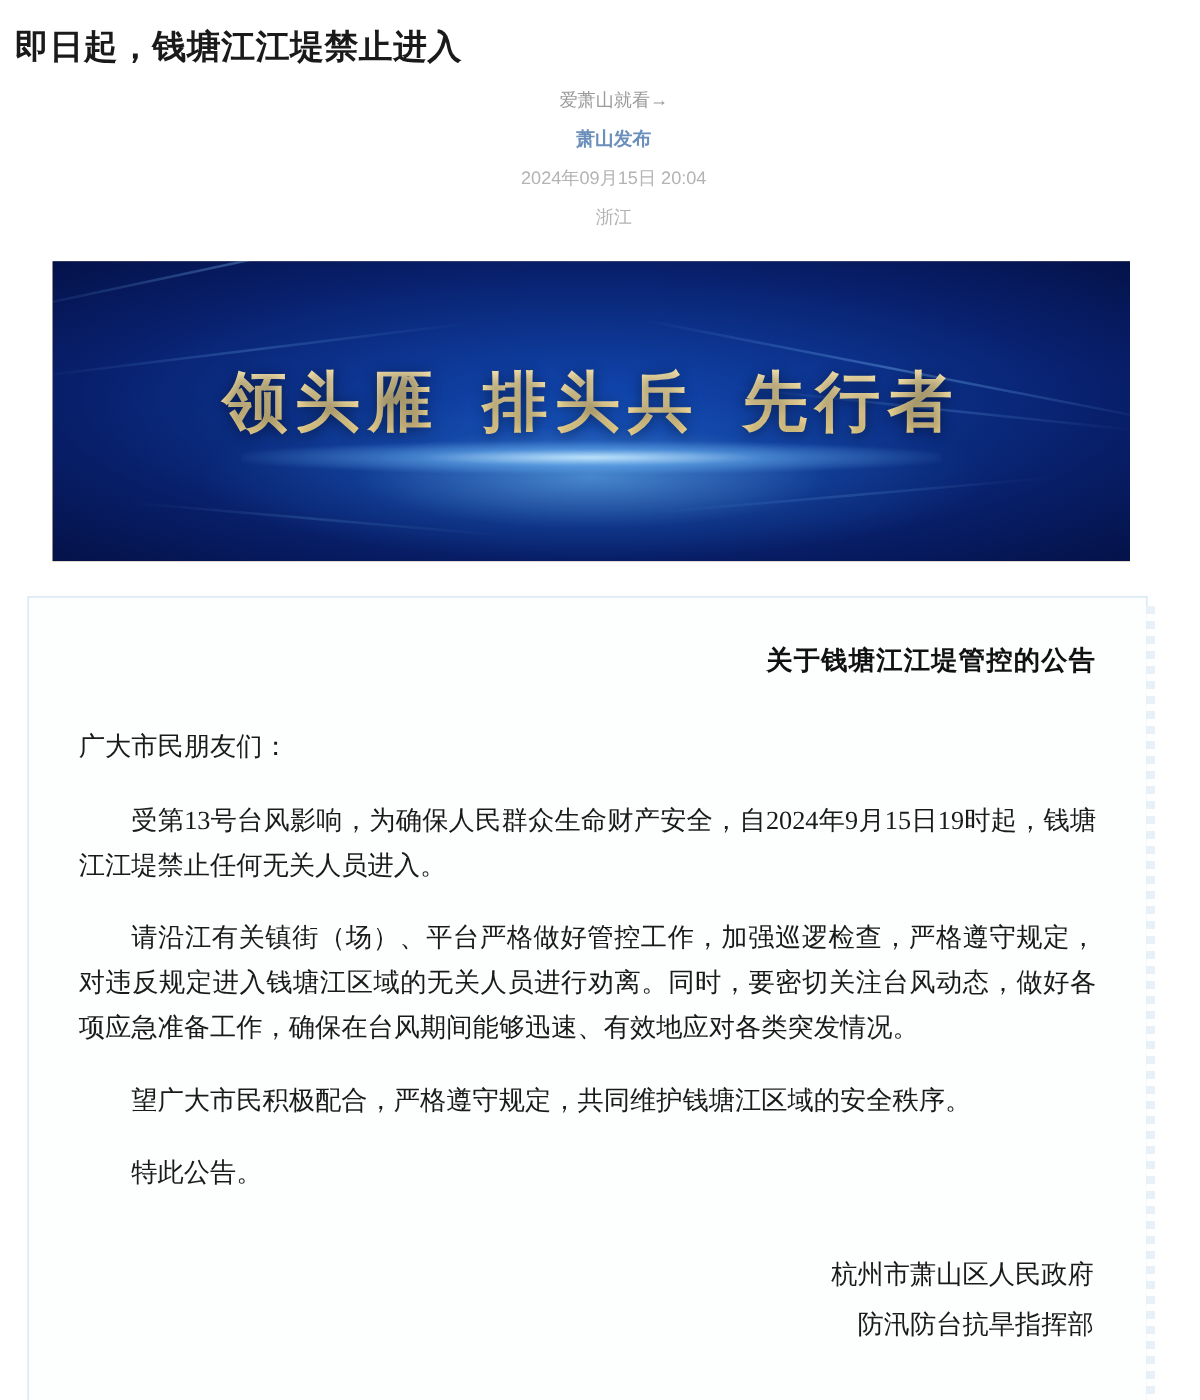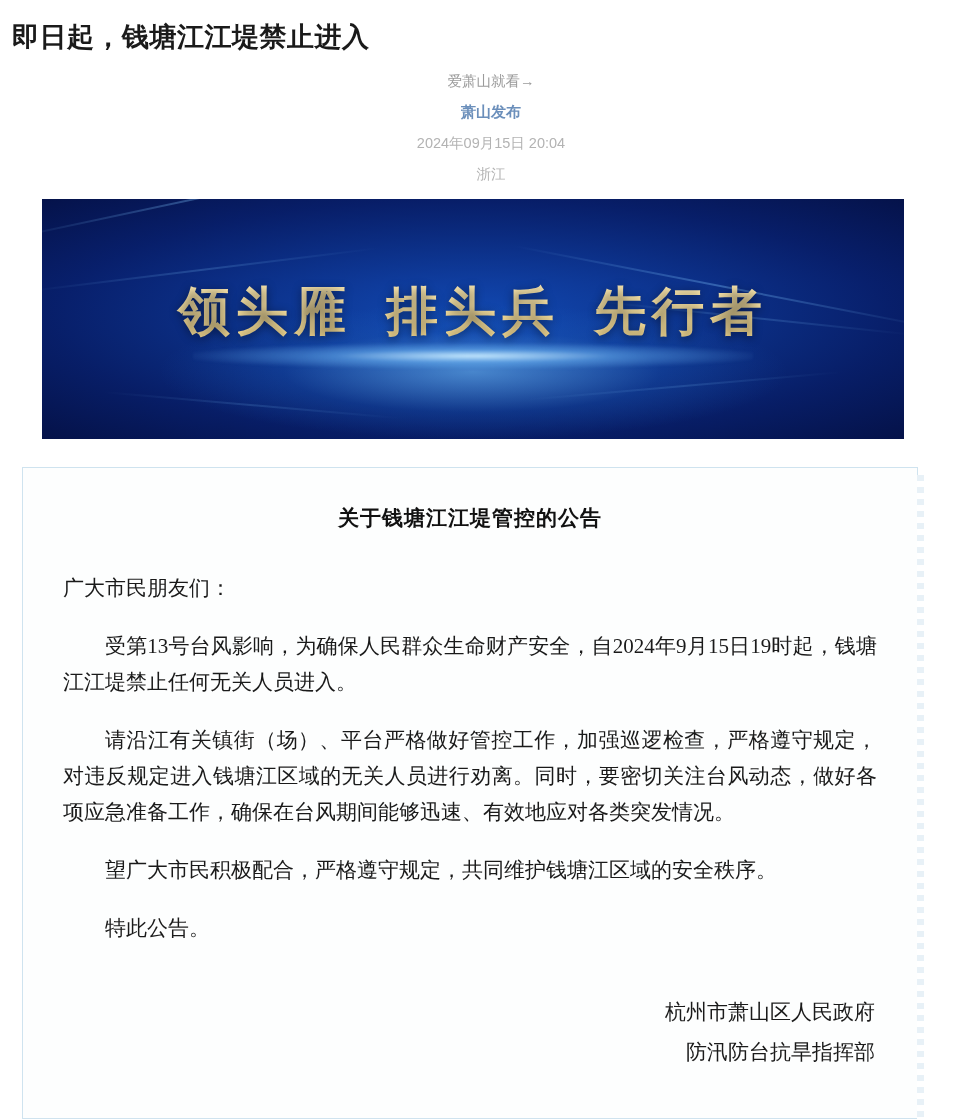--- a/index.html
+++ b/index.html
@@ -44,21 +44,21 @@
   }
   .meta-account {
     color: #6b8fbb;
     font-weight: 600;
     font-size: 15px;
   }
   .meta-time, .meta-loc {
     color: #b3b3b3;
   }
   .banner-wrap {
-    margin: 14px 0 0 42px;
+    margin: 24px 0 0 42px;
     width: 862px;
     height: 240px;
     position: relative;
     overflow: hidden;
     background: #fdba74;
   }
   .banner-bg {
     position: absolute;
     inset: 0;
     background:
@@ -119,21 +119,21 @@
   .notice-card::after {
     content: "";
     position: absolute;
     right: -7px;
     top: 7px;
     bottom: -7px;
     width: 7px;
     background: repeating-linear-gradient(180deg, #e8f1f7 0 6px, #ffffff 6px 12px);
   }
   .notice-title {
-    text-align: center;
+    text-align: right;
     font-family: "Liberation Serif", "DejaVu Serif", serif;
     font-size: 21px;
     font-weight: 700;
     color: #111;
     letter-spacing: 1px;
     margin: 2px 0 38px 0;
   }
   .notice-salutation {
     font-family: Liberation Sans, sans-serif;
     font-size: 21px;
@@ -144,21 +144,21 @@
   .notice-para {
     font-family: "Liberation Serif", "DejaVu Serif", serif;
     font-size: 21px;
     color: #1a1a1a;
     line-height: 36px;
     text-align: justify;
     text-indent: 2em;
     margin: 0 0 22px 0;
   }
   .notice-sign {
-    font-family: Liberation Serif, serif;
+    font-family: Liberation Mono, monospace;
     font-size: 21px;
     color: #1a1a1a;
     line-height: 40px;
     text-align: right;
     margin-top: 46px;
     padding-right: 2px;
   }
   .notice-sign div { white-space: nowrap; }
 </style>
 </head>

